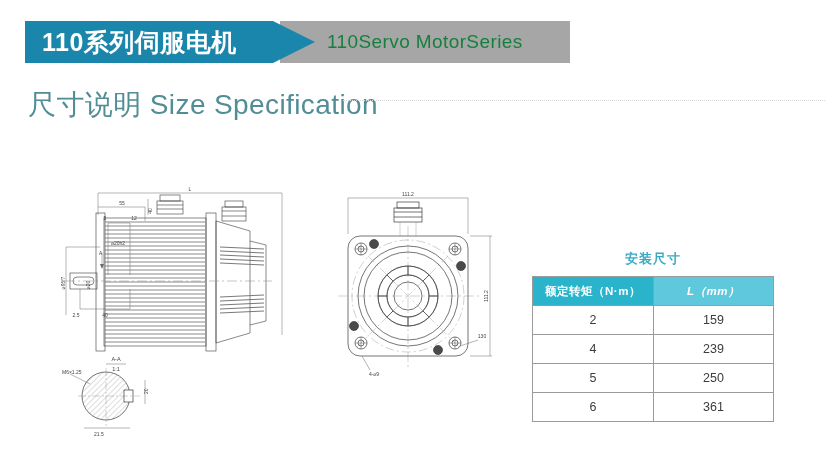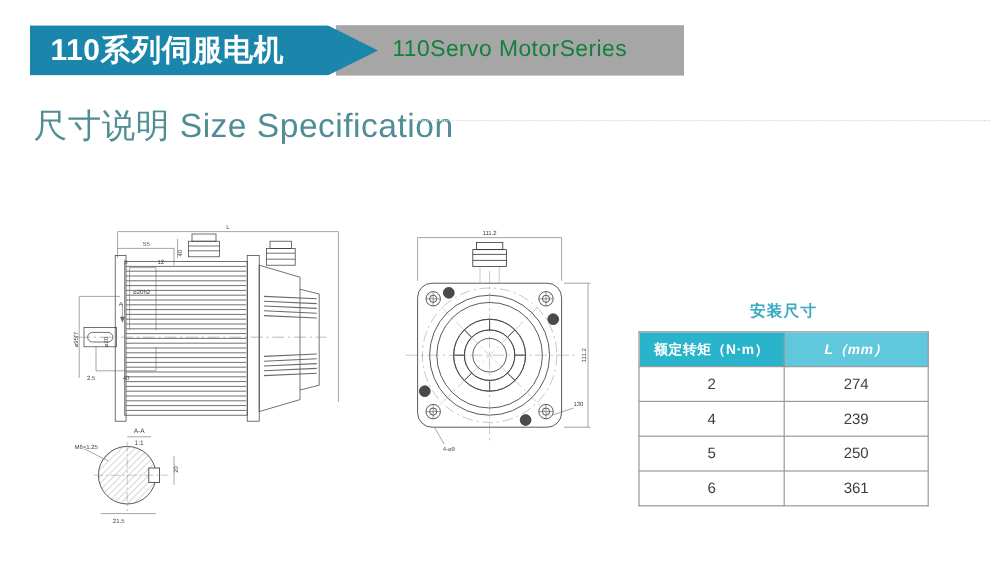--- a/index.html
+++ b/index.html
@@ -300,21 +300,21 @@
   <table>
     <thead>
       <tr>
         <th class="c1">额定转矩（N·m）</th>
         <th class="c2">L（mm）</th>
       </tr>
     </thead>
     <tbody>
       <tr>
         <td>2</td>
-        <td>274</td>
+        <td>159</td>
       </tr>
       <tr>
         <td>4</td>
         <td>239</td>
       </tr>
       <tr>
         <td>5</td>
         <td>250</td>
       </tr>
       <tr>

